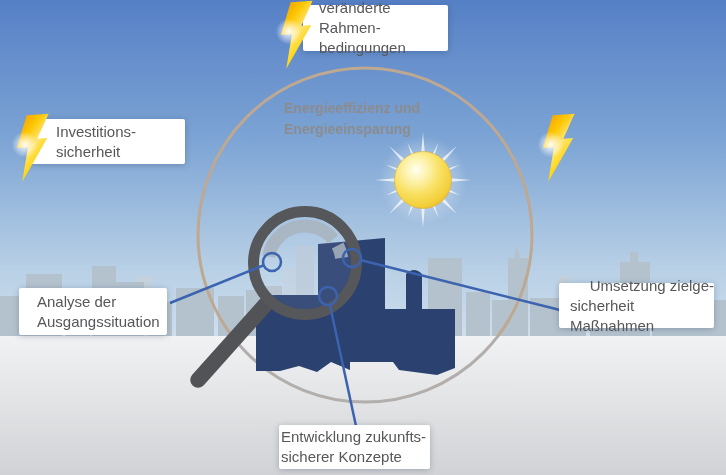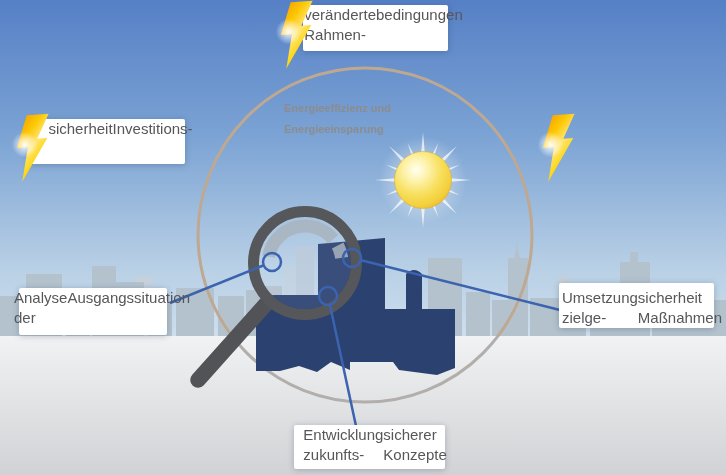--- a/index.html
+++ b/index.html
@@ -5,28 +5,28 @@
   html,body{margin:0;padding:0;background:#9aa4ad;}
   #stage{
     position:relative;width:726px;height:475px;overflow:hidden;
     font-family:"Liberation Sans", sans-serif;
     background:#cfdfee;
   }
   #scene{position:absolute;left:0;top:0;}
   .box{
     position:absolute;background:#ffffff;border-radius:2px;
     box-shadow:0 1px 6px rgba(30,50,80,.28);
-    display:flex;flex-direction:row;justify-content:center;
+    display:flex;flex-direction:column;justify-content:center;
     font-size:15px;line-height:20px;color:#57575a;
     box-sizing:border-box;
   }
   .bolt{position:absolute;overflow:visible;}
   #center-title{
     position:absolute;left:284px;top:98px;width:180px;
-    font-size:11px;font-weight:bold;line-height:21px;color:#8c8c8e;
+    font-size:14px;font-weight:bold;line-height:21px;color:#8c8c8e;
   }
 </style>
 </head>
 <body>
 
 <div id="stage">
 
   <svg id="scene" width="726" height="475" viewBox="0 0 726 475">
     <defs>
       <linearGradient id="skyGrad" x1="0" y1="0" x2="0" y2="1">
@@ -168,36 +168,36 @@
     <div>Energieeffizienz und</div>
     <div>Energieeinsparung</div>
   </div>
 
   <div class="box" style="left:303px;top:5px;width:145px;height:46px;padding-left:16px;">
     <div>veränderte Rahmen-</div>
     <div>bedingungen</div>
   </div>
 
   <div class="box" style="left:29px;top:119px;width:156px;height:45px;padding-left:27px;">
+    <div>Investitions-</div>
     <div>sicherheit</div>
-    <div>Investitions-</div>
   </div>
 
 
   <div class="box" style="left:19px;top:288px;width:148px;height:47px;padding-left:18px;">
     <div>Analyse der</div>
     <div>Ausgangssituation</div>
   </div>
 
   <div class="box" style="left:559px;top:283px;width:155px;height:45px;padding-left:11px;align-items:flex-end;">
     <div>Umsetzung zielge-</div>
     <div>sicherheit Maßnahmen</div>
   </div>
 
-  <div class="box" style="left:294px;top:425px;width:151px;height:44px;padding-left:11px;">
+  <div class="box" style="left:279px;top:425px;width:151px;height:44px;padding-left:2px;">
     <div>Entwicklung zukunfts-</div>
     <div>sicherer Konzepte</div>
   </div>
 
   <svg class="bolt" style="left:278px;top:1px;" width="38" height="70" viewBox="0 0 38 70">
     <g transform="rotate(-4 19 35)">
       <polygon points="15,1 37,1 24,25 34,25 6,67 14,33 3,33" fill="url(#boltGrad)"></polygon>
       <circle cx="11" cy="30" r="13" fill="url(#boltGlow)"></circle>
     </g>
   </svg>

